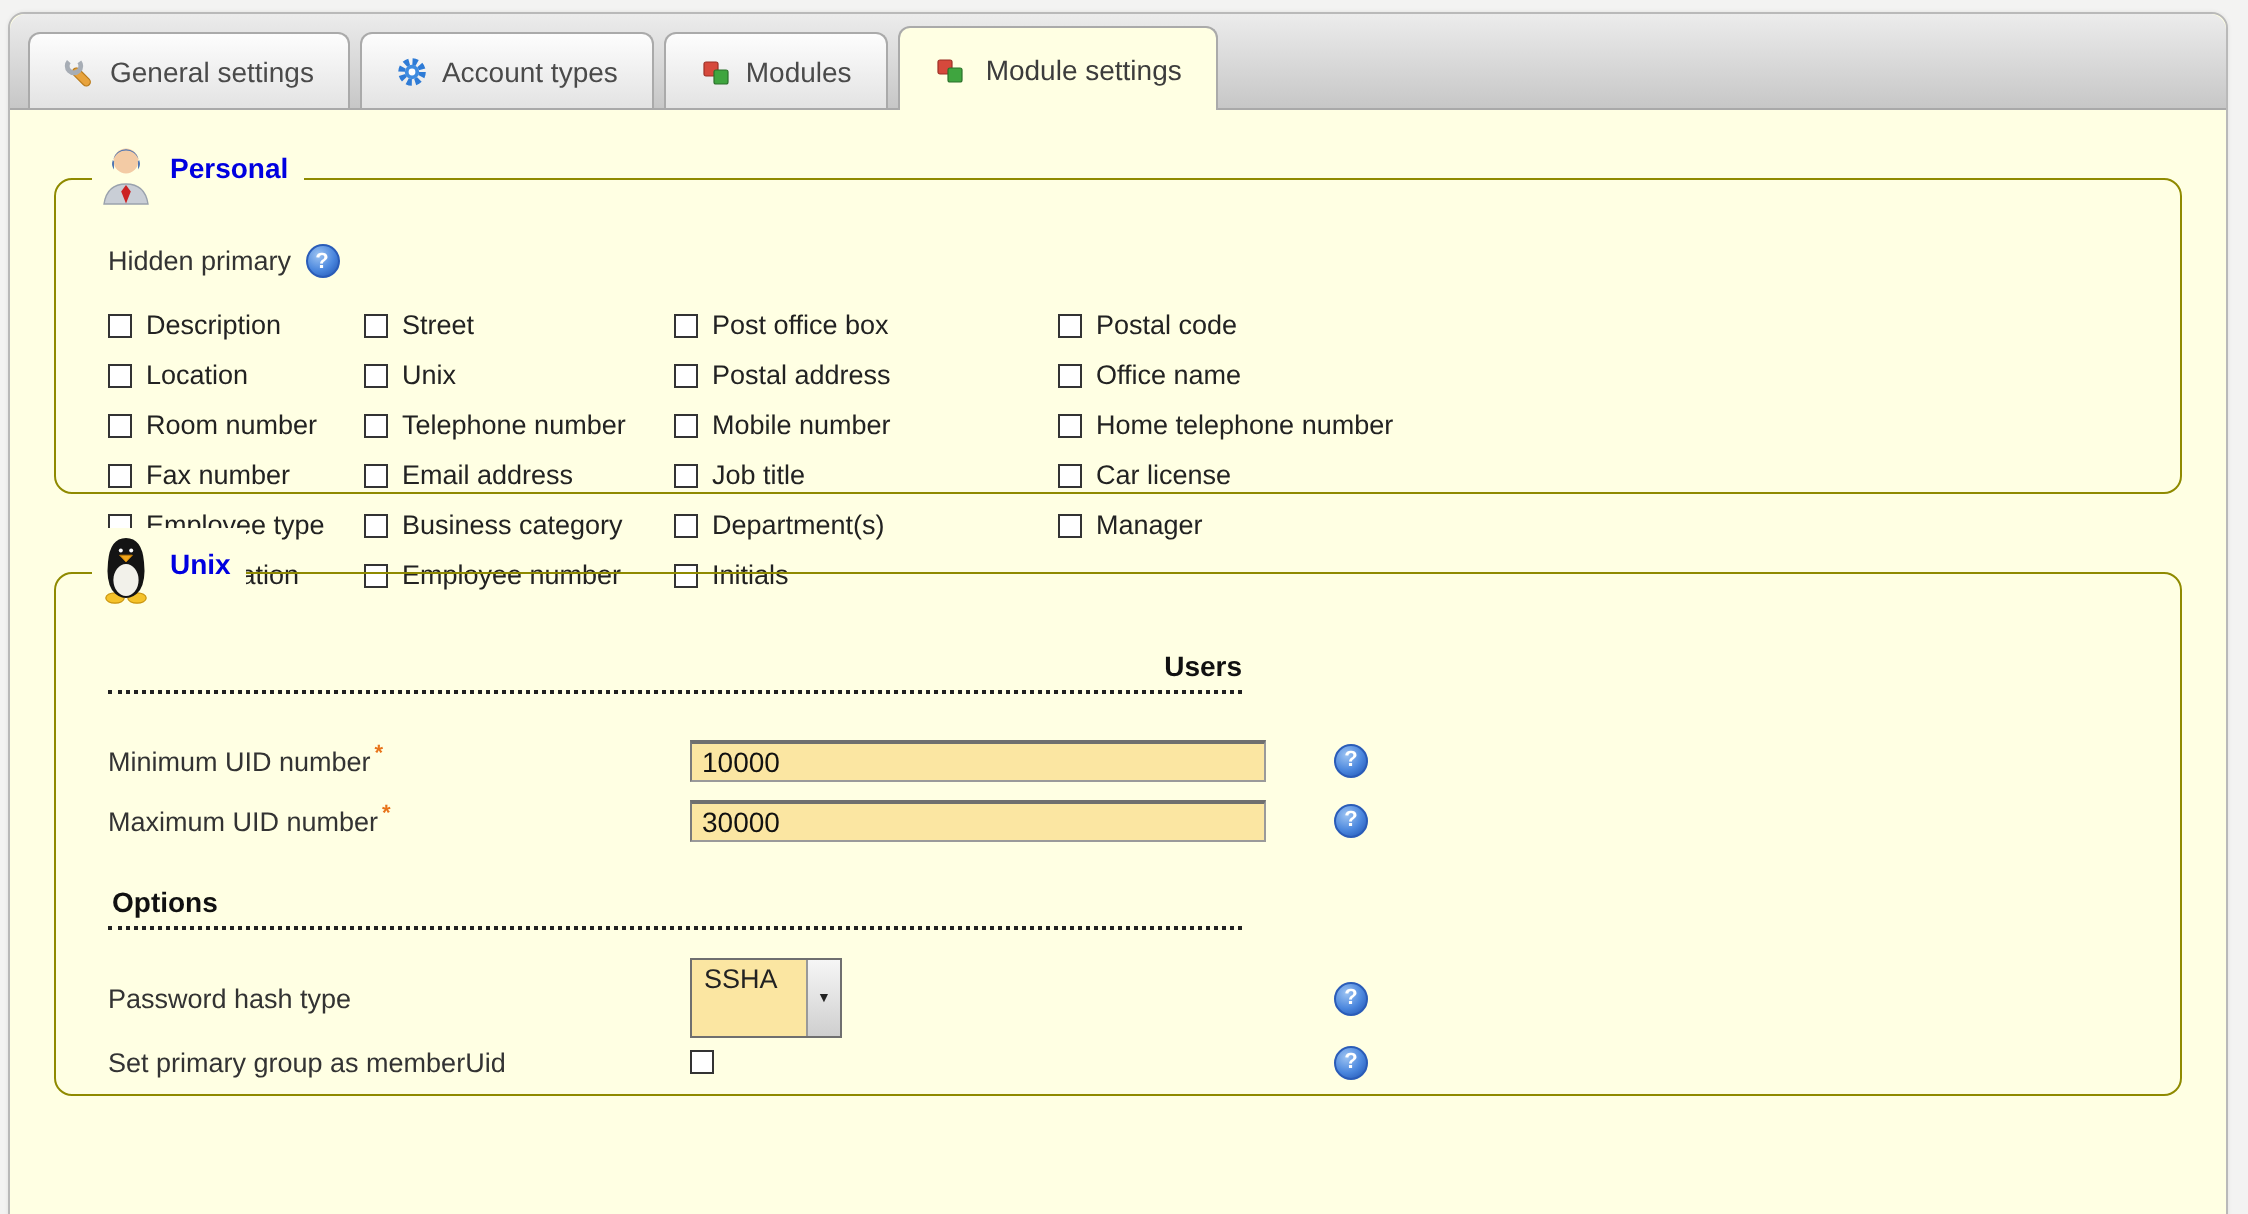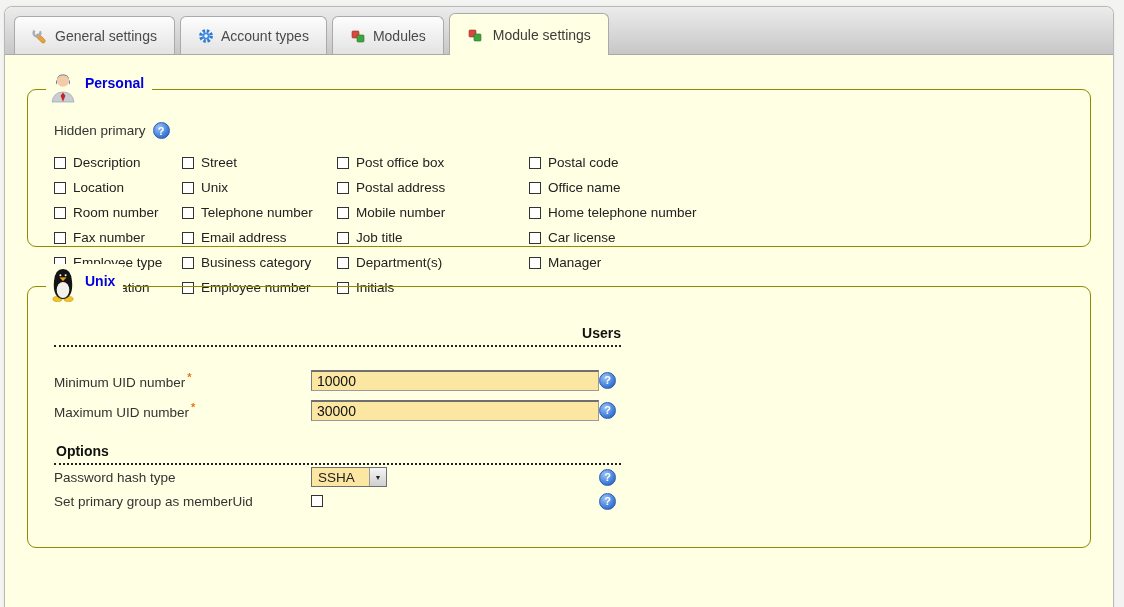--- a/index.html
+++ b/index.html
@@ -65,44 +65,44 @@
     width:12px; height:12px; flex:0 0 12px;
     background:#fff; border:1px solid #333;
   }
   
   .subhead {
     font-weight:bold; font-size:14px; color:#111;
     width:567px; padding:0 0 4px 2px;
     border-bottom:2px dotted #222;
   }
   .subhead.users { margin-bottom:18px;text-align:right; }
-  .subhead.options { margin-top:18px; }
+  .subhead.options { margin-top:18px; margin-bottom:14px; }
   .frow {
     display:grid; grid-template-columns:217px 328px 24px;
-    align-items:center; min-height:30px;
+    align-items:center; min-height:30px;gap:34px;
   }
   .frow.compact { min-height:24px; }
   .flabel { font-size:13.5px; color:#333; }
   .req { color:#e8731a; font-size:11px; font-weight:bold; vertical-align:super; margin-left:2px; }
   .tinput {
     width:324px; height:21px; padding:1px 5px;
     font-family:"Liberation Sans", sans-serif; font-size:14px; color:#111;
     background:#fbe6a2;
     border:1px solid #9a9a9a; border-top:2px solid #6f6f6f; border-left:1px solid #7a7a7a;
     outline:none;
   }
   .help {
     width:17px; height:17px; border-radius:50%;
     background:radial-gradient(circle at 35% 30%, #9cc3f2, #4a86dd 55%, #1e51b0);
     color:#fff; font-size:11px; font-weight:bold;
     display:flex; align-items:center; justify-content:center;
     cursor:pointer; border:1px solid #2a5cb8;
   }
   .selbox {
-    display:inline-flex; width:76px; height:20px;
+    display:inline-flex; width:76px; height:40px;
     border:1px solid #6f6f6f; background:#fbe6a2; cursor:pointer;
   }
   .selbox .val { flex:1; font-size:13.5px; color:#222; padding:2px 0 0 6px; }
   .selbox .arrow {
     width:17px; border-left:1px solid #999;
     background:linear-gradient(#f6f6f6,#cfcfcf);
     display:flex; align-items:center; justify-content:center;
     font-size:7px; color:#222;
   }
   .ctrlcell { display:flex; align-items:flex-end;padding-left:40px; }

